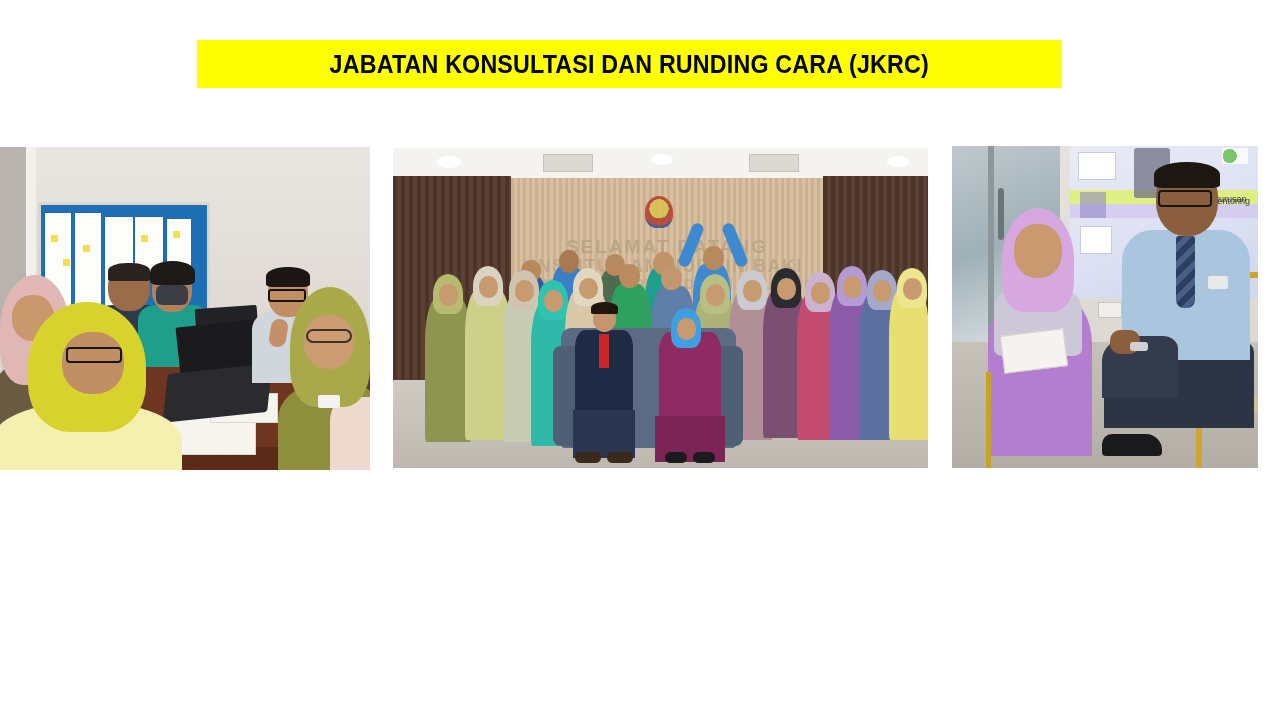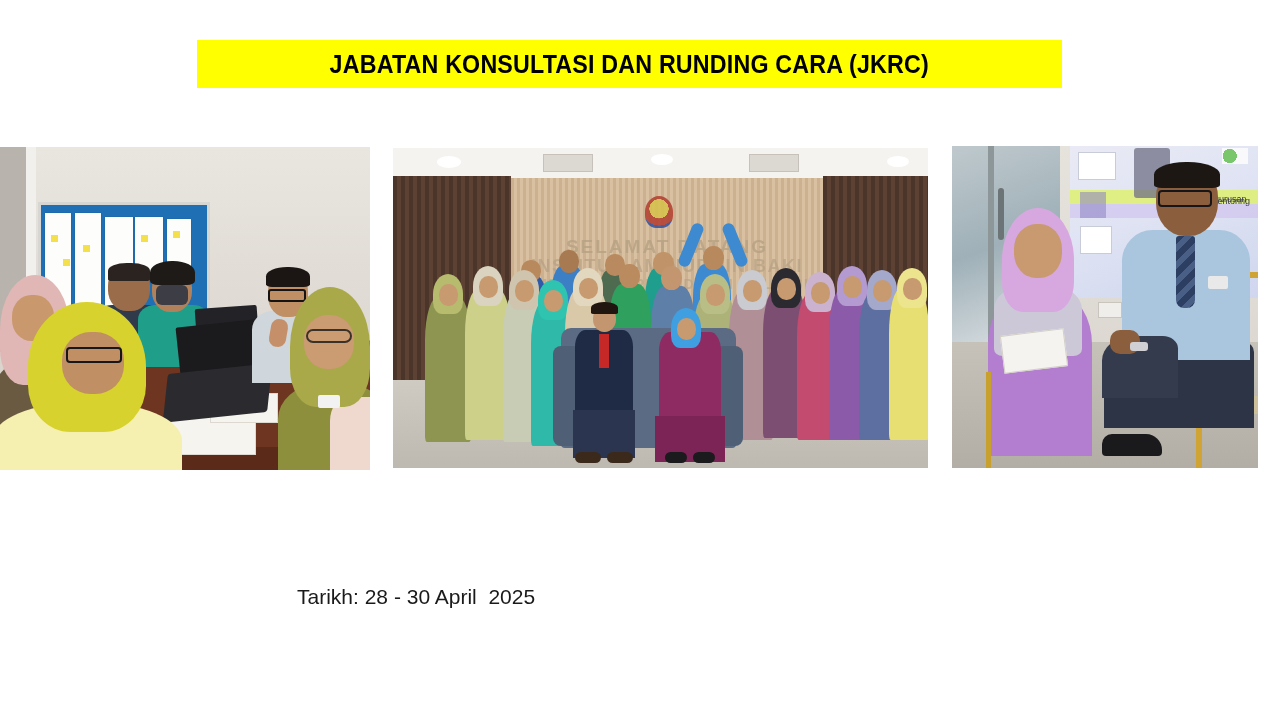--- a/index.html
+++ b/index.html
@@ -394,15 +394,14 @@
     <div class="lay p3-hand-m"></div>
     <div class="lay p3-watch-m"></div>
     <div class="lay p3-head-m"></div>
     <div class="lay p3-hair-m"></div>
     <div class="lay p3-glass-m"></div>
     <div class="lay p3-shoe-m"></div>
   </div>
 </div>
 
 <div class="caption">
-  <div>Tarikh: 28 - 30 April  2025</div>
   
 </div>
 
 </body></html>

